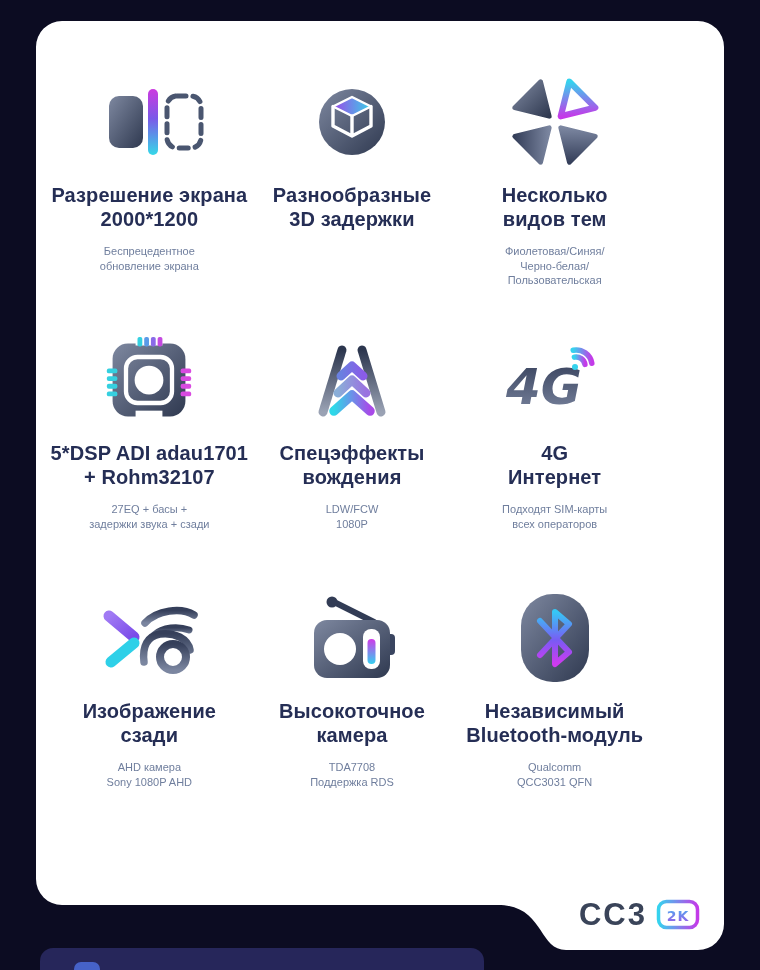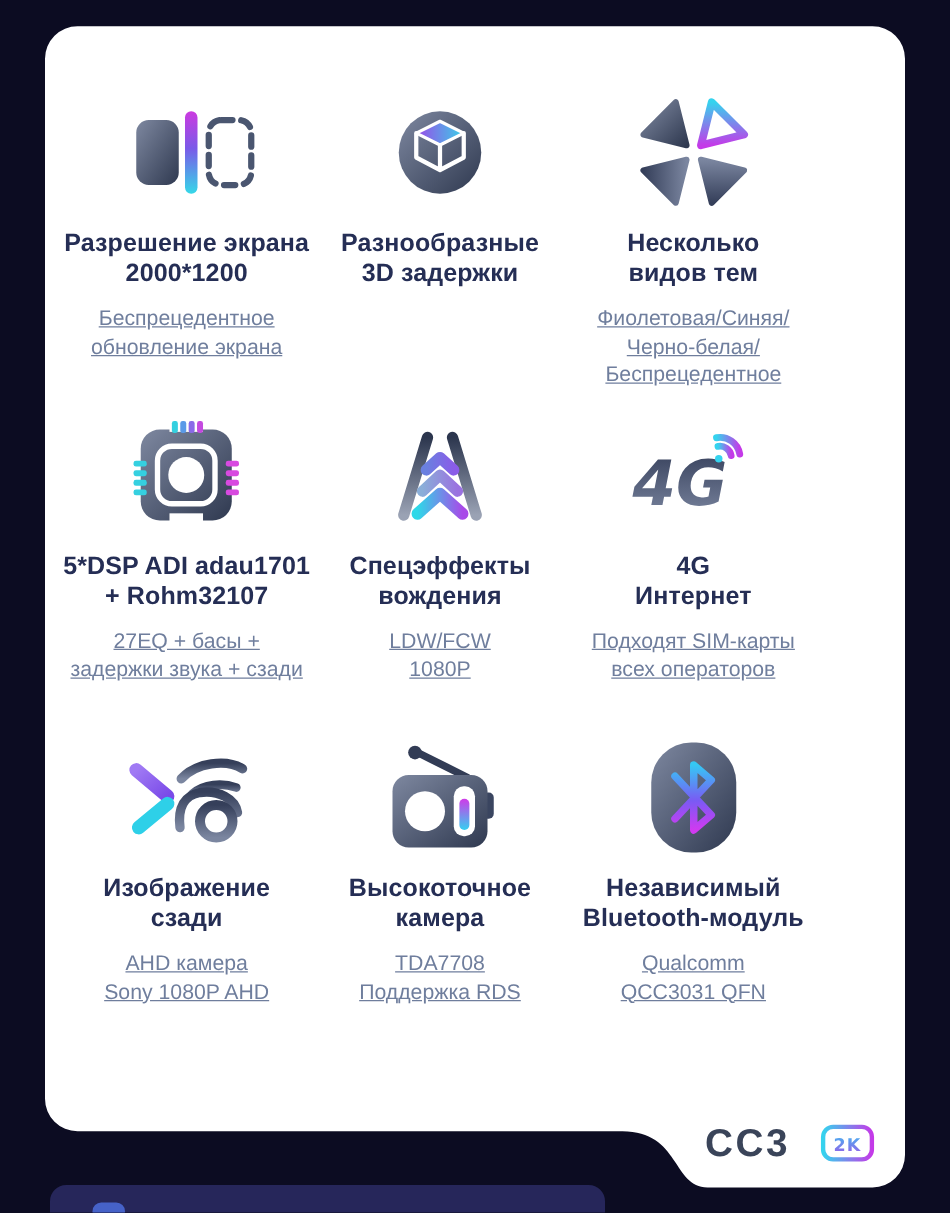--- a/index.html
+++ b/index.html
@@ -16,27 +16,26 @@
     padding:56px 12px 0; box-sizing:border-box;
     display:grid; grid-template-columns:repeat(3,1fr); grid-auto-rows:258px;
   }
   .cell { text-align:center; }
   .icon-box { height:90px; display:flex; align-items:center; justify-content:center; margin-bottom:16px; }
   .f-title {
     font-size:20px; font-weight:700; line-height:1.22; color:#252e55;
     white-space:pre-line; letter-spacing:0.1px;
   }
   .f-sub {
-    margin-top:12px; font-size:17px; line-height:1.34; color:#6f7e9d;
+    margin-top:12px; font-size:11px; line-height:1.34; color:#6f7e9d;
     white-space:pre-line;
-    text-decoration:underline;
   }
   .logo {
     position:absolute; top:899px; right:60px; z-index:2;
-    display:flex; align-items:center; gap:24px;text-align:right;
+    display:flex; align-items:center; gap:9px;text-align:right;
   }
   .logo-text {
     font-size:31px; font-weight:800; color:#3a4459; letter-spacing:2px; line-height:1;
   }
 </style>
 </head>
 <body>
 
 <svg class="defs-svg" aria-hidden="true">
   <defs>
@@ -138,21 +137,21 @@
         <path d="M33,6 L42,42 L6,33 Z" fill="url(#gSlateD)" stroke="url(#gSlateD)" stroke-width="5" stroke-linejoin="round"></path>
         <path d="M33,6 L42,42 L6,33 Z" transform="rotate(90 48 48)" fill="none" stroke="url(#gCyanMag)" stroke-width="6.5" stroke-linejoin="round"></path>
         <path d="M33,6 L42,42 L6,33 Z" transform="rotate(180 48 48)" fill="url(#gSlateV)" stroke="url(#gSlateV)" stroke-width="5" stroke-linejoin="round"></path>
         <path d="M33,6 L42,42 L6,33 Z" transform="rotate(270 48 48)" fill="url(#gSlateV)" stroke="url(#gSlateV)" stroke-width="5" stroke-linejoin="round"></path>
       </svg>
     </div>
     <div class="f-title">Несколько
 видов тем</div>
     <div class="f-sub">Фиолетовая/Синяя/
 Черно-белая/
-Беспрецедентное</div>
+Пользовательская</div>
   </div>
 
   <div class="cell">
     <div class="icon-box">
       <svg width="92" height="92" viewBox="0 0 96 96">
         <rect x="10" y="10" width="76" height="76" rx="16" fill="url(#gSlateD)"></rect>
         <rect x="34" y="80" width="28" height="16" fill="#ffffff"></rect>
         <rect x="34" y="0" width="28" height="12" fill="#ffffff"></rect>
         <rect x="36" y="3" width="5" height="10" rx="2" fill="#35d0e0"></rect>
         <rect x="43" y="3" width="5" height="10" rx="2" fill="#5a9ae8"></rect>

